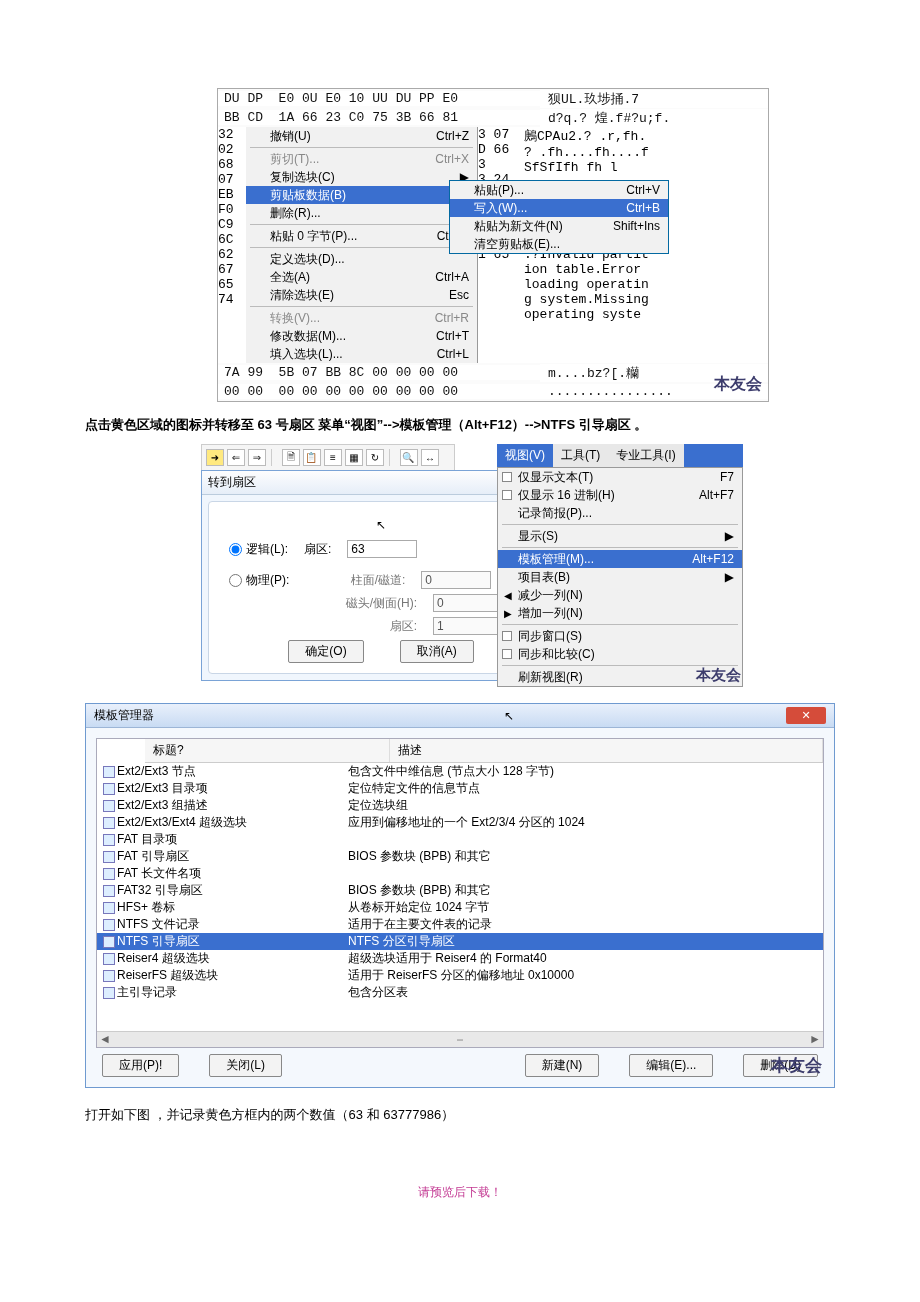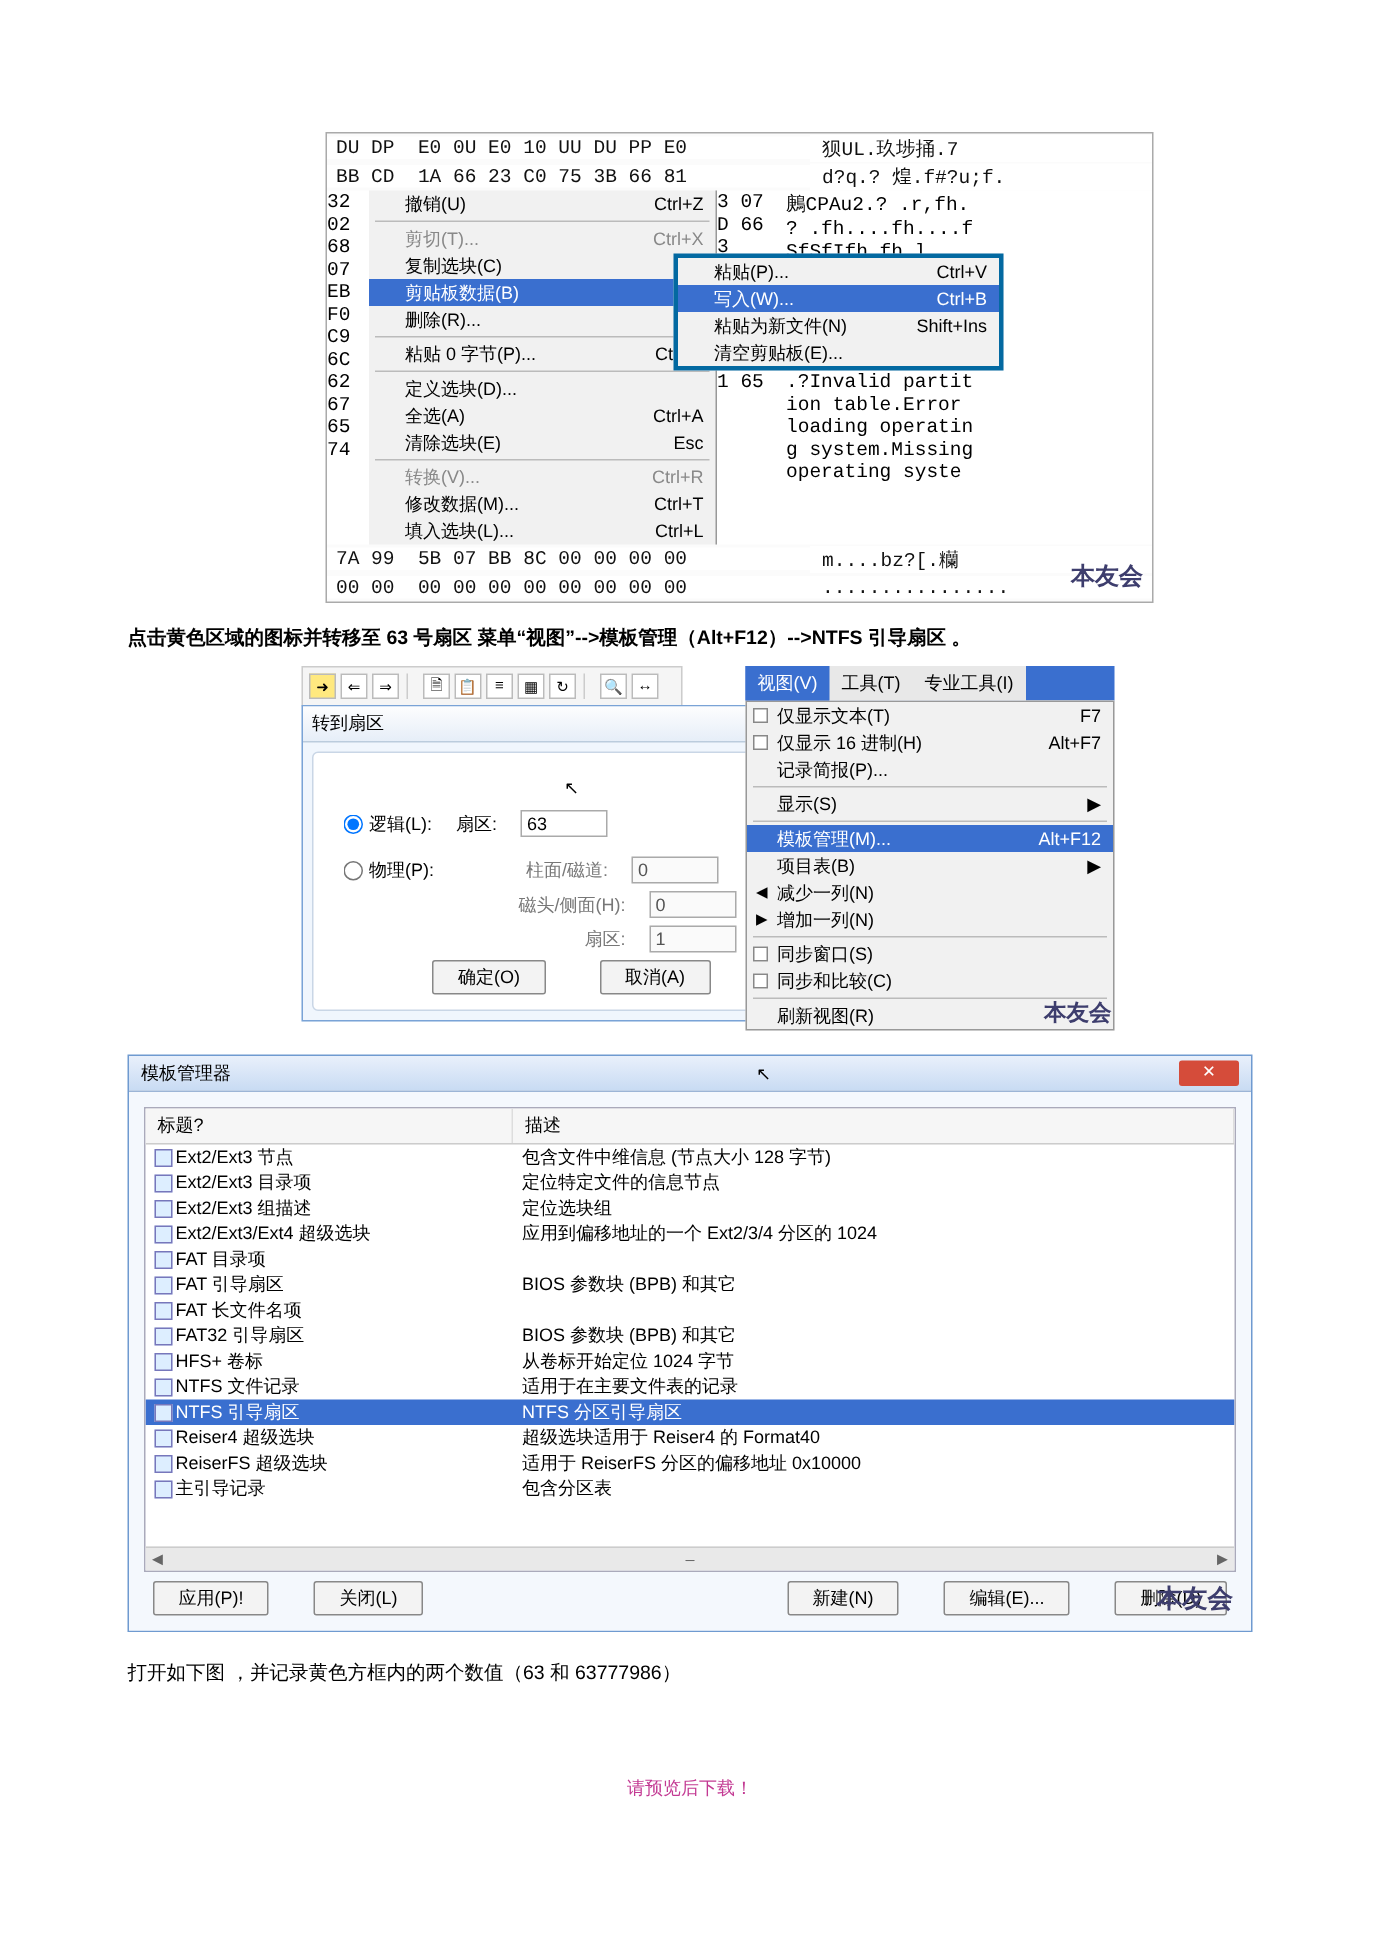--- a/index.html
+++ b/index.html
@@ -9,56 +9,56 @@
   .hex-block { margin: 58px 0 0 132px; border: 1px solid #aaa; background: #fbfbfb; width: 552px; }
   .hex-row { display: flex; height: 19px; align-items: center; font-family: "Courier New", monospace; font-size: 13px; }
   .hex-bytes { width: 322px; padding-left: 6px; white-space: pre; color: #111; background: #fff; }
   .hex-txt { flex: 1; padding-left: 8px; background: #fff; color: #111; white-space: pre; }
   .ctx-menu { position: relative; display: flex; }
   .ctx-left { width: 232px; background: #f1f1f1; border-right: 1px solid #999; }
   .ctx-item { display: flex; justify-content: space-between; align-items: center; padding: 1px 8px 1px 24px; height: 18px; font-size: 12px; }
   .ctx-item.sel { background: #3a6fcf; color: #fff; }
   .ctx-item .arrow { margin-left: auto; }
   .ctx-sep { border-top: 1px solid #bbb; margin: 2px 4px; }
-  .ctx-right { position: absolute; left: 231px; top: 42px; width: 220px; background: #f1f1f1; border: 3px solid #0369a1; z-index: 2; }
+  .ctx-right { position: absolute; left: 231px; top: 53px; width: 220px; background: #f1f1f1; border: 1px solid #0369a1; z-index: 2; }
   .ctx-item.dim { color: #888; }
   .waterm { position: absolute; right: 6px; bottom: 6px; font-size: 16px; color: #3d3d6d; font-weight: bold; }
   .hex-wrap { position: relative; }
   
   .instr { margin: 12px 0 8px 0; font-size: 13px; line-height: 1.7; font-weight: bold; }
   
   .mid-row { display: flex; gap: 14px; margin: 4px 0 12px 0; }
   .toolbar { display: flex; gap: 3px; padding: 4px; background: #f5f5f5; border: 1px solid #ccc; }
   .tool-ic { width: 18px; height: 17px; border: 1px solid #bbb; display: flex; align-items: center; justify-content: center; font-size: 10px; background: #fff; }
   .dlg { width: 360px; border: 1px solid #7aa3d6; background: #f0f6fd; margin-top: -1px; }
   .dlg-tb { background: linear-gradient(#fdfdfe, #e6eef8); padding: 3px 6px; display: flex; justify-content: space-between; align-items: center; border-bottom: 1px solid #bcd; }
   .dlg-tb .close { background: #d54c3a; color: #fff; width: 34px; height: 17px; text-align: center; border-radius: 2px; font-size: 10px; line-height: 17px; }
   .dlg-body { padding: 16px 20px 10px 20px; background: #fff; margin: 6px; border: 1px solid #c9d6e6; border-radius: 4px; }
   .fr { display: flex; align-items: center; gap: 16px; margin-bottom: 5px; font-size: 12px; }
   .fr label { display: inline-flex; align-items: center; gap: 4px; }
   .fr .lbl2 { width: 100px; text-align: right; color: #777; }
-  .fr input[type=text] { width: 58px; border: 1px solid #aaa; padding: 1px 3px; font-size: 12px; }
+  .fr input[type=text] { width: 70px; border: 1px solid #aaa; padding: 1px 3px; font-size: 12px; }
   .dlg-btns { display: flex; justify-content: center; gap: 36px; margin-top: 0; }
   .btn { border: 1px solid #888; background: #f3f3f3; padding: 2px 16px; font-size: 12px; border-radius: 2px; }
   .view-menu { width: 246px; }
   .vm-top { background: #3a6fcf; color: #fff; display: flex; }
   .vm-top div { padding: 3px 8px; font-size: 12px; }
   .vm-body { border: 1px solid #999; background: #f1f1f1; }
   .vm-item { display: flex; justify-content: space-between; padding: 2px 8px 2px 20px; font-size: 12px; height: 18px; align-items: center; position: relative; }
   .vm-item.sel { background: #3a6fcf; color: #fff; }
   .vm-sep { border-top: 1px solid #bbb; margin: 2px 4px; }
   .chk { position: absolute; left: 4px; width: 10px; height: 10px; border: 1px solid #888; background: #fff; }
   .tri { position: absolute; left: 6px; font-size: 10px; }
   
   .tmgr { border: 1px solid #6f9ad0; margin-top: 16px; position: relative; }
   .tmgr-tb { background: linear-gradient(#e9f0fb, #c8dbf3); padding: 3px 8px; display: flex; justify-content: space-between; border-bottom: 1px solid #9cb5d6; height: 24px; align-items: center; }
   .tmgr-tb .close { background: #d54c3a; color: #fff; width: 40px; height: 17px; text-align: center; border-radius: 2px; font-size: 11px; line-height: 17px; }
   .tmgr-body { background: #f4f8fd; padding: 10px; }
   .tmgr-list { background: #fff; border: 1px solid #aab; height: 310px; overflow: hidden; position: relative; }
-  .tmgr-hdr { display: flex; border-bottom: 1px solid #ccc; background: #f6f6f6; font-size: 12px; }
+  .tmgr-hdr { display: flex; border-bottom: 1px solid #ccc; background: #f6f6f6; font-size: 12px; margin-left: 48px; }
   .tmgr-hdr div { padding: 3px 8px; border-right: 1px solid #ddd; }
   .th1 { width: 245px; } .th2 { flex: 1; }
   .tmgr-rows { }
   .tmgr-row { display: flex; font-size: 12px; height: 17px; align-items: center; }
   .tmgr-row .c1 { width: 245px; padding-left: 20px; position: relative; }
   .tmgr-row .c1::before { content: ""; position: absolute; left: 6px; top: 3px; width: 10px; height: 10px; border: 1px solid #77b; background: #def; }
   .tmgr-row .c2 { flex: 1; padding-left: 6px; }
   .tmgr-row.sel { background: #3a6fcf; color: #fff; }
   .tmgr-scroll { position: absolute; bottom: 0; left: 0; right: 0; height: 16px; background: #e9e9e9; border-top: 1px solid #ccc; display: flex; justify-content: space-between; }
   .tmgr-scroll span { width: 16px; text-align: center; color: #666; }

